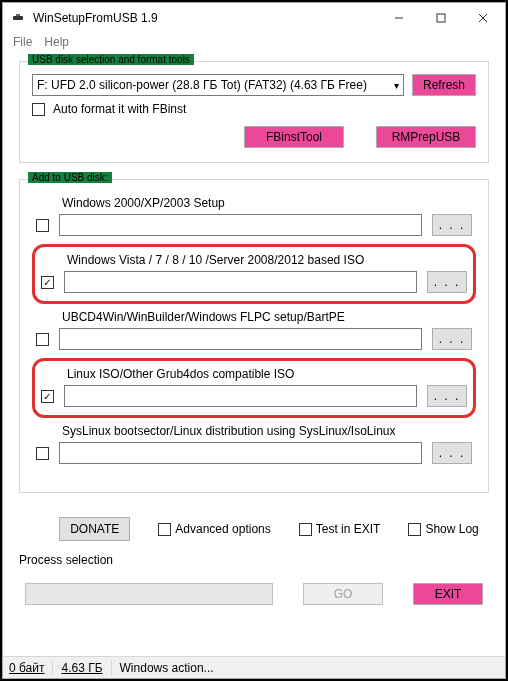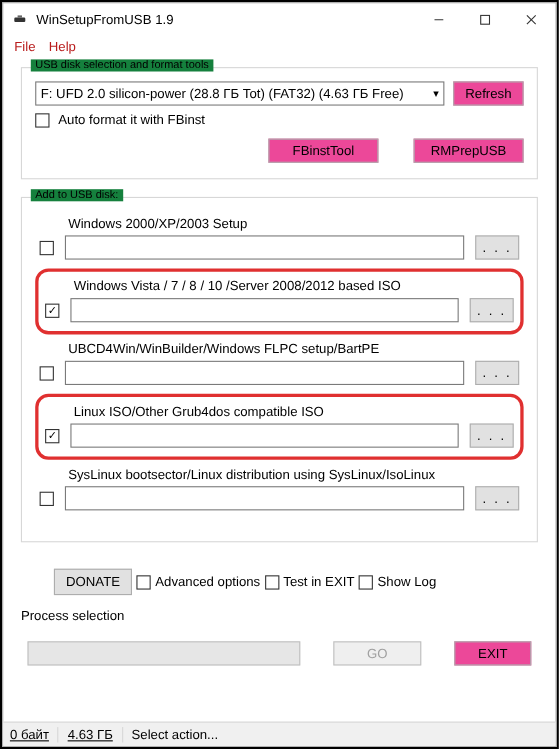--- a/index.html
+++ b/index.html
@@ -4,39 +4,39 @@
 <style>
 * { box-sizing: border-box; margin: 0; padding: 0; font-family: "Segoe UI", Tahoma, sans-serif; font-size: 12px; }
 body { background: #000; width: 508px; height: 681px; position: relative; }
 .window { position: absolute; top: 2px; left: 2px; width: 504px; height: 677px; background: #fff; border: 1px solid #aaa; display: flex; flex-direction: column; }
 .titlebar { display: flex; align-items: center; height: 30px; padding: 0 8px; }
 .app-icon { width: 16px; height: 16px; margin-right: 6px; }
 .title { flex: 1; font-size: 12px; color: #000; }
 .sysbtns { display: flex; gap: 22px; margin-right: 4px; }
 .sysbtn { width: 20px; height: 20px; display: flex; align-items: center; justify-content: center; color: #555; }
 .menubar { display: flex; gap: 12px; padding: 2px 10px 6px; font-size: 12px; }
-.menuitem { color: #b91c1c; }
+.menuitem { color: #737373; }
 .client { flex: 1; padding: 6px 16px 0; display: flex; flex-direction: column; gap: 6px; position: relative; }
 .group { border: 1px solid #d7d7d7; padding: 12px 12px 14px; position: relative; margin-bottom: 10px; }
 .group-title { position: absolute; top: -8px; left: 8px; background: #15803d; padding: 0 4px; font-size: 10px; }
 .row { display: flex; align-items: center; gap: 8px; }
 .select { flex: 1; height: 22px; border: 1px solid #7a7a7a; background: #fff; display: flex; align-items: center; justify-content: space-between; padding: 0 4px; font-size: 12px; }
 .chev { font-size: 10px; }
 .btn { height: 22px; padding: 0 10px; border: 1px solid #adadad; background: #ec4899; font-size: 12px; display: inline-flex; align-items: center; justify-content: center; }
 .btn-wide { width: 100px; }
 .chk { width: 13px; height: 13px; border: 1px solid #333; background: #fff; display: inline-flex; align-items: center; justify-content: center; font-size: 10px; }
 .tool-row { display: flex; justify-content: flex-end; gap: 32px; margin-top: 10px; }
 .add-entry { position: relative; padding: 4px 4px 6px; margin-bottom: 2px; }
 .entry-label { margin-left: 26px; margin-bottom: 4px; font-size: 12px; }
 .entry-row { display: flex; align-items: center; gap: 10px; }
 .entry-chk { width: 13px; height: 13px; border: 1px solid #333; background: #fff; display: flex; align-items: center; justify-content: center; font-size: 10px; flex-shrink: 0; }
 .entry-input { flex: 1; height: 22px; border: 1px solid #7a7a7a; background: #fff; padding: 0 4px; }
 .browse { width: 40px; height: 22px; border: 1px solid #adadad; background: #e1e1e1; display: flex; align-items: center; justify-content: center; letter-spacing: 2px; }
 .highlight { border: 3px solid #e03030; border-radius: 12px; padding: 6px 6px 8px; }
-.opts-row { display: flex; align-items: center; gap: 4px; margin: 8px 0 6px 30px; }
+.opts-row { display: flex; align-items: center; gap: 28px; margin: 8px 0 6px 30px; justify-content: center; }
 .donate { height: 24px; padding: 0 10px; border: 1px solid #adadad; background: #e1e1e1; font-size: 12px; }
 .progress-row { display: flex; align-items: center; gap: 30px; margin: 10px 0 6px; padding: 0 6px; }
 .progress { flex: 1; height: 22px; border: 1px solid #c0c0c0; background: #e6e6e6; }
 .go { width: 80px; height: 22px; border: 1px solid #bfbfbf; background: #efefef; color: #a0a0a0; display: flex; align-items: center; justify-content: center; }
 .exit { width: 70px; }
 .statusbar { display: flex; align-items: center; gap: 8px; border-top: 1px solid #d7d7d7; height: 22px; padding: 0 6px; background: #f0f0f0; font-size: 12px; }
 .statusbar .cell { border-right: 1px solid #d7d7d7; padding-right: 8px; text-decoration: underline; }
 .label { font-size: 12px; }
 </style>
 </head>
@@ -162,15 +162,15 @@
     <div class="progress-row">
       <div class="progress"></div>
       <div class="go">GO</div>
       <button class="btn exit">EXIT</button>
     </div>
   </div>
 
   <div class="statusbar">
     <span class="cell">0 байт</span>
     <span class="cell">4.63 ГБ</span>
-    <span>Select action...</span>
+    <span>Windows action...</span>
   </div>
 </div>
 
 </body></html>

